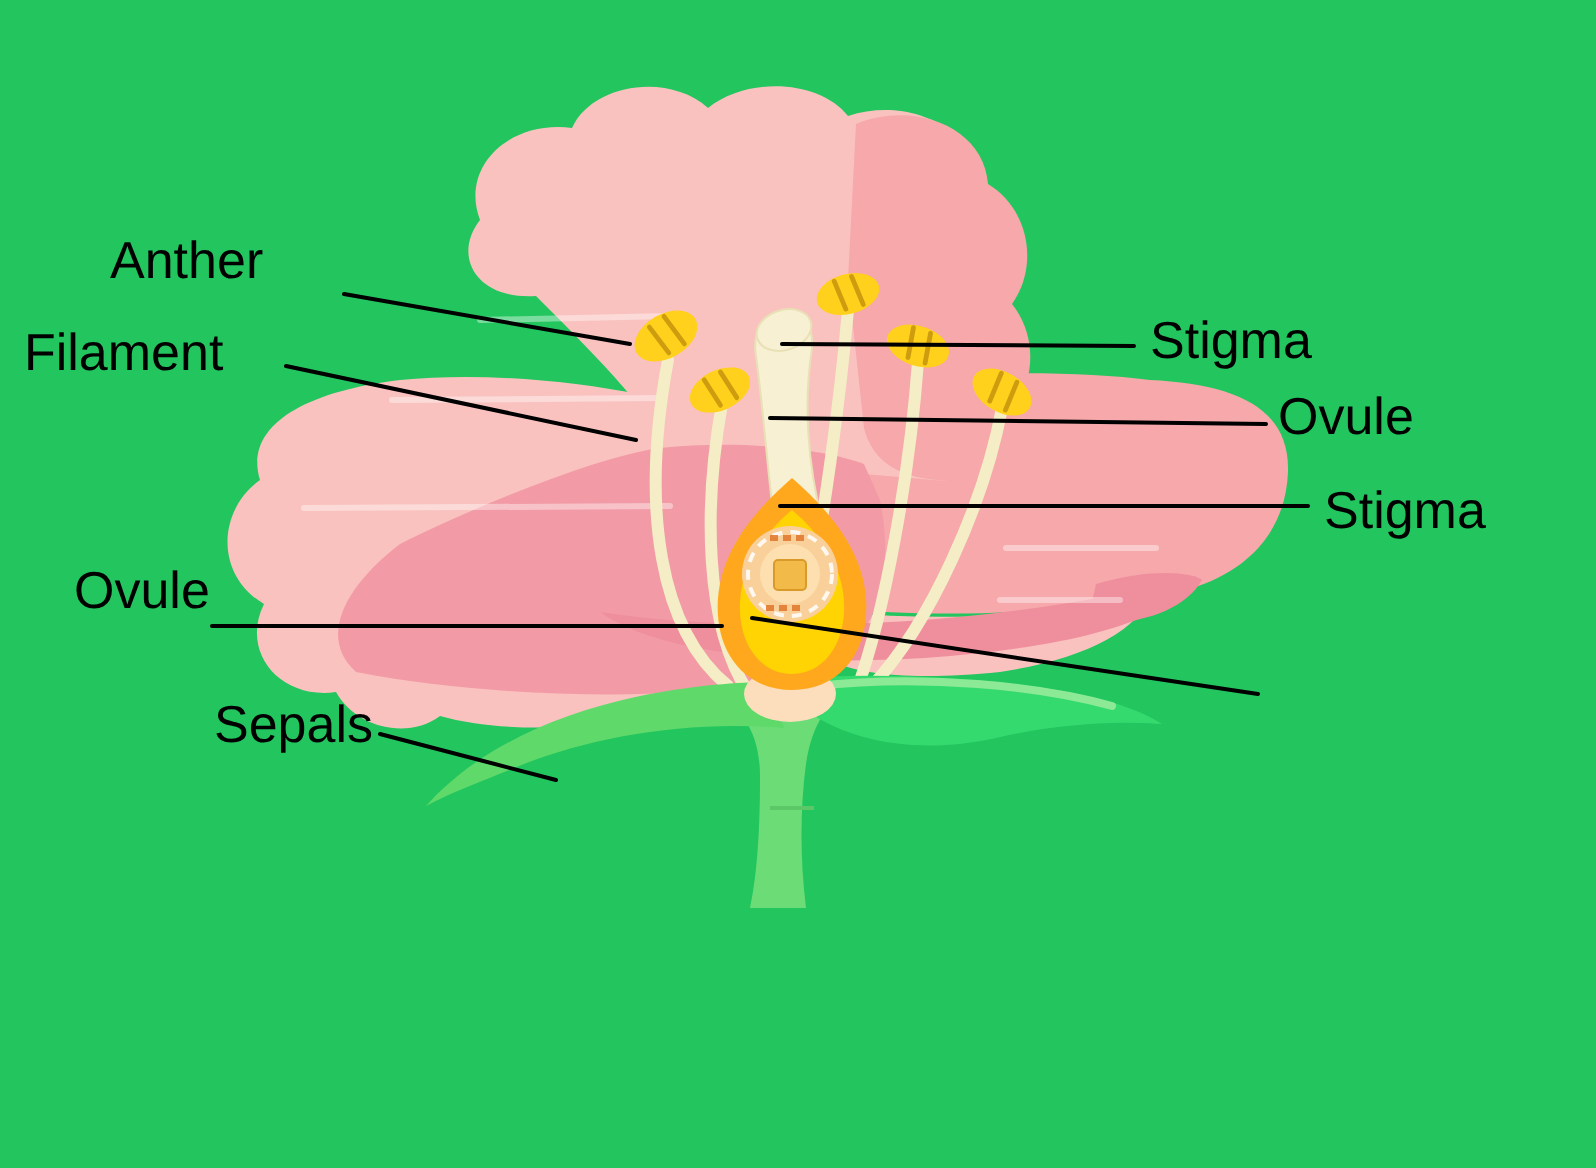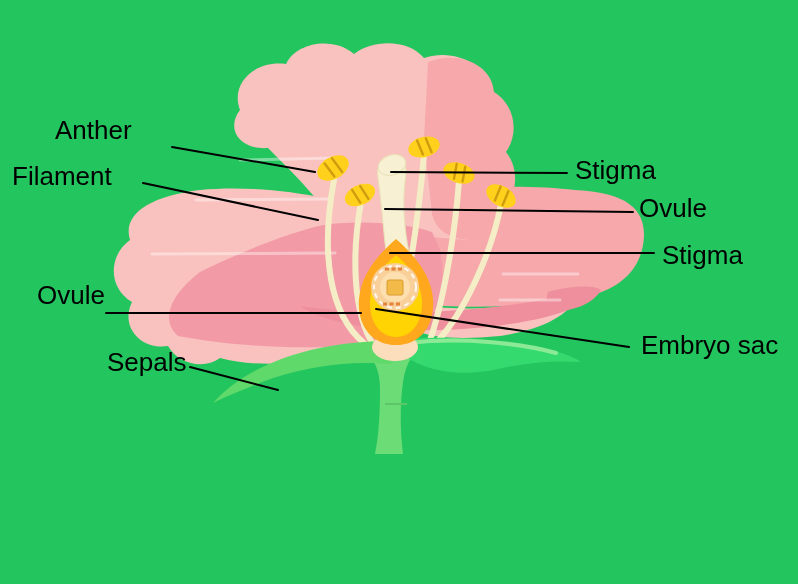--- a/index.html
+++ b/index.html
@@ -154,15 +154,14 @@
     </g>
   </svg>
 
   <div class="label" style="left:55px;  top:117px;">Anther</div>
   <div class="label" style="left:12px;  top:163px;text-align:right;">Filament</div>
   <div class="label" style="left:37px;  top:282px;">Ovule</div>
   <div class="label" style="left:107px; top:349px;text-align:right;">Sepals</div>
   <div class="label" style="left:575px; top:157px;">Stigma</div>
   <div class="label" style="left:639px; top:195px;">Ovule</div>
   <div class="label" style="left:662px; top:242px;">Stigma</div>
-  <div class="label" style="left:641px; top:332px;">Embryo sac</div>
 
 </div>
 
 </body></html>

